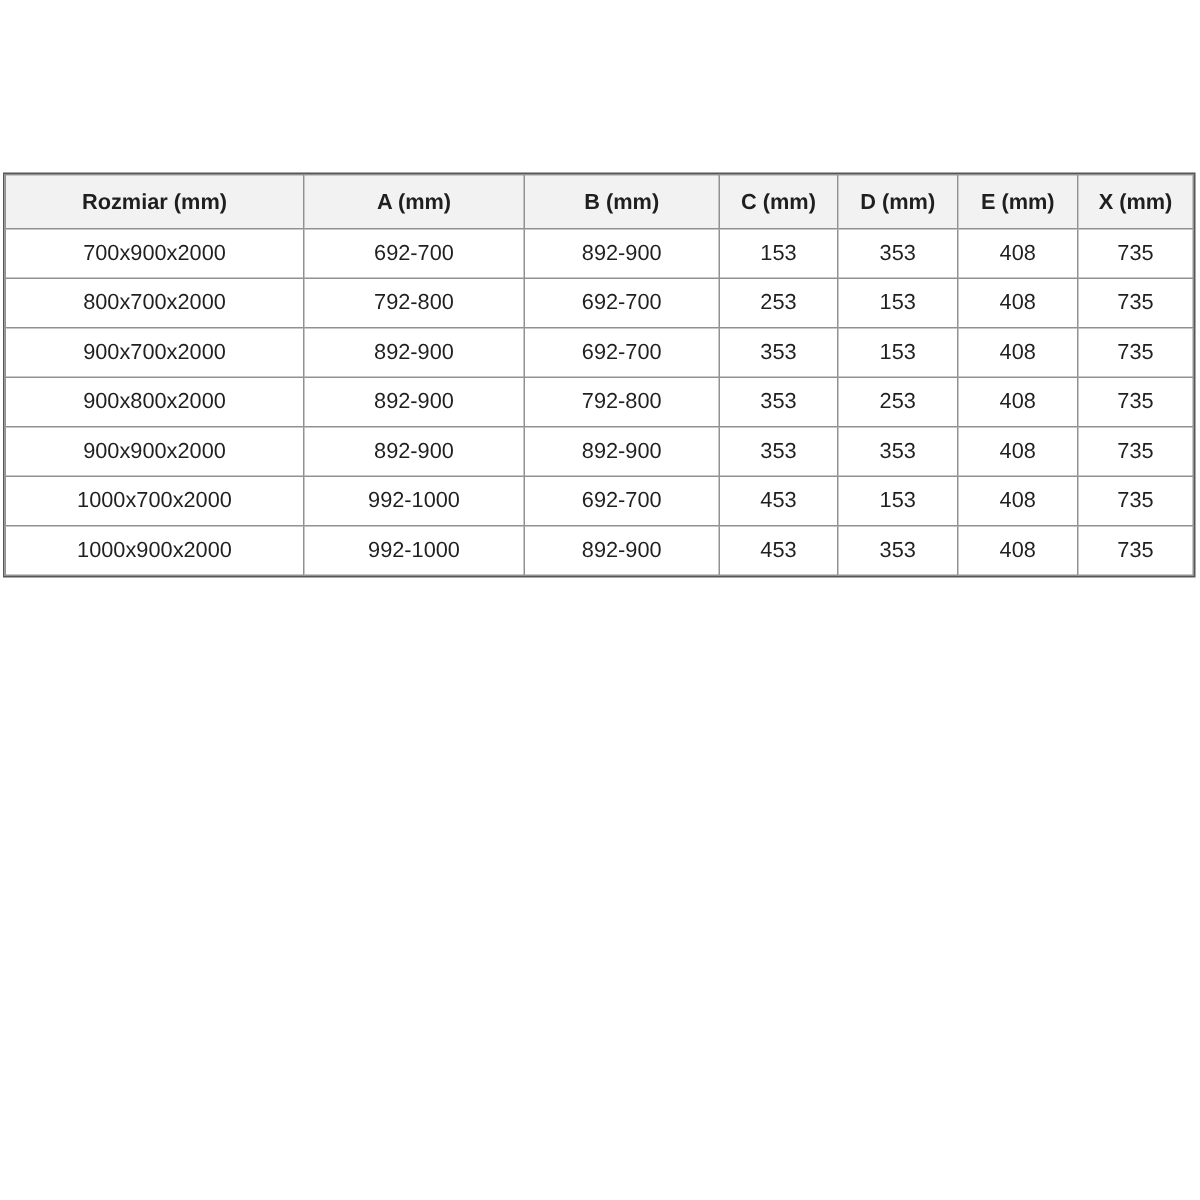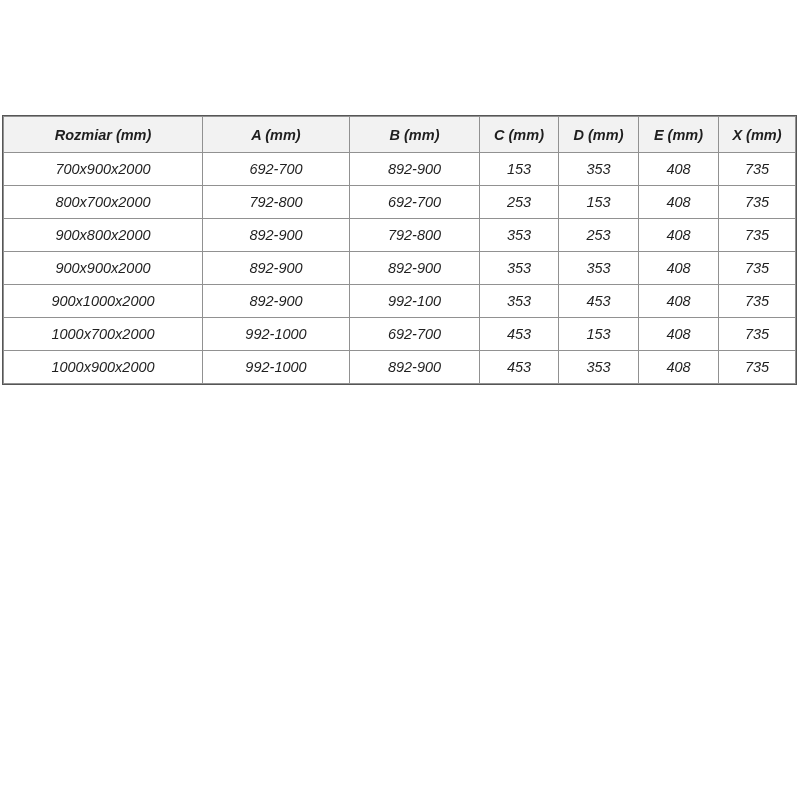--- a/index.html
+++ b/index.html
@@ -12,21 +12,20 @@
     width: 800px;
     height: 800px;
     font-family: "Liberation Sans", sans-serif;
     color: #1f1f1f;
   }
   .table-wrap {
     position: absolute;
     left: 2px;
     top: 115px;
     border: 1px solid #565656;
-    font-style: italic;
   }
   table.size-table {
     border-collapse: collapse;
     table-layout: fixed;
     width: 792px;
   }
   table.size-table th,
   table.size-table td {
     border: 1px solid #919191;
     text-align: center;
@@ -92,43 +91,43 @@
         <tr>
           <td>800x700x2000</td>
           <td>792-800</td>
           <td>692-700</td>
           <td>253</td>
           <td>153</td>
           <td>408</td>
           <td>735</td>
         </tr>
         <tr>
+          <td>900x700x2000</td>
+          <td>892-900</td>
+          <td>692-700</td>
+          <td>353</td>
+          <td>153</td>
+          <td>408</td>
+          <td>735</td>
+        </tr>
+        <tr>
           <td>900x800x2000</td>
           <td>892-900</td>
           <td>792-800</td>
           <td>353</td>
           <td>253</td>
           <td>408</td>
           <td>735</td>
         </tr>
         <tr>
           <td>900x900x2000</td>
           <td>892-900</td>
           <td>892-900</td>
           <td>353</td>
           <td>353</td>
-          <td>408</td>
-          <td>735</td>
-        </tr>
-        <tr>
-          <td>900x1000x2000</td>
-          <td>892-900</td>
-          <td>992-100</td>
-          <td>353</td>
-          <td>453</td>
           <td>408</td>
           <td>735</td>
         </tr>
         <tr>
           <td>1000x700x2000</td>
           <td>992-1000</td>
           <td>692-700</td>
           <td>453</td>
           <td>153</td>
           <td>408</td>

